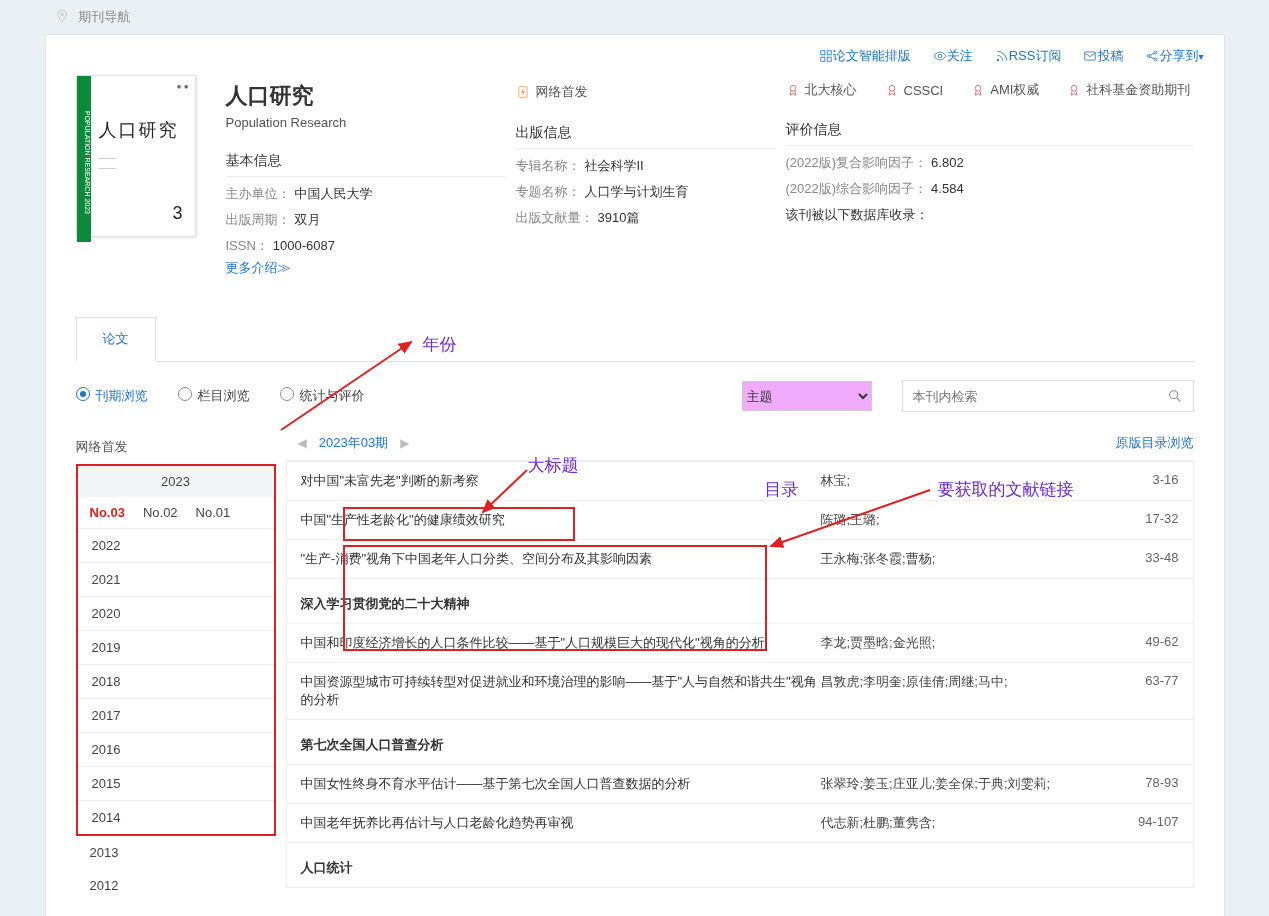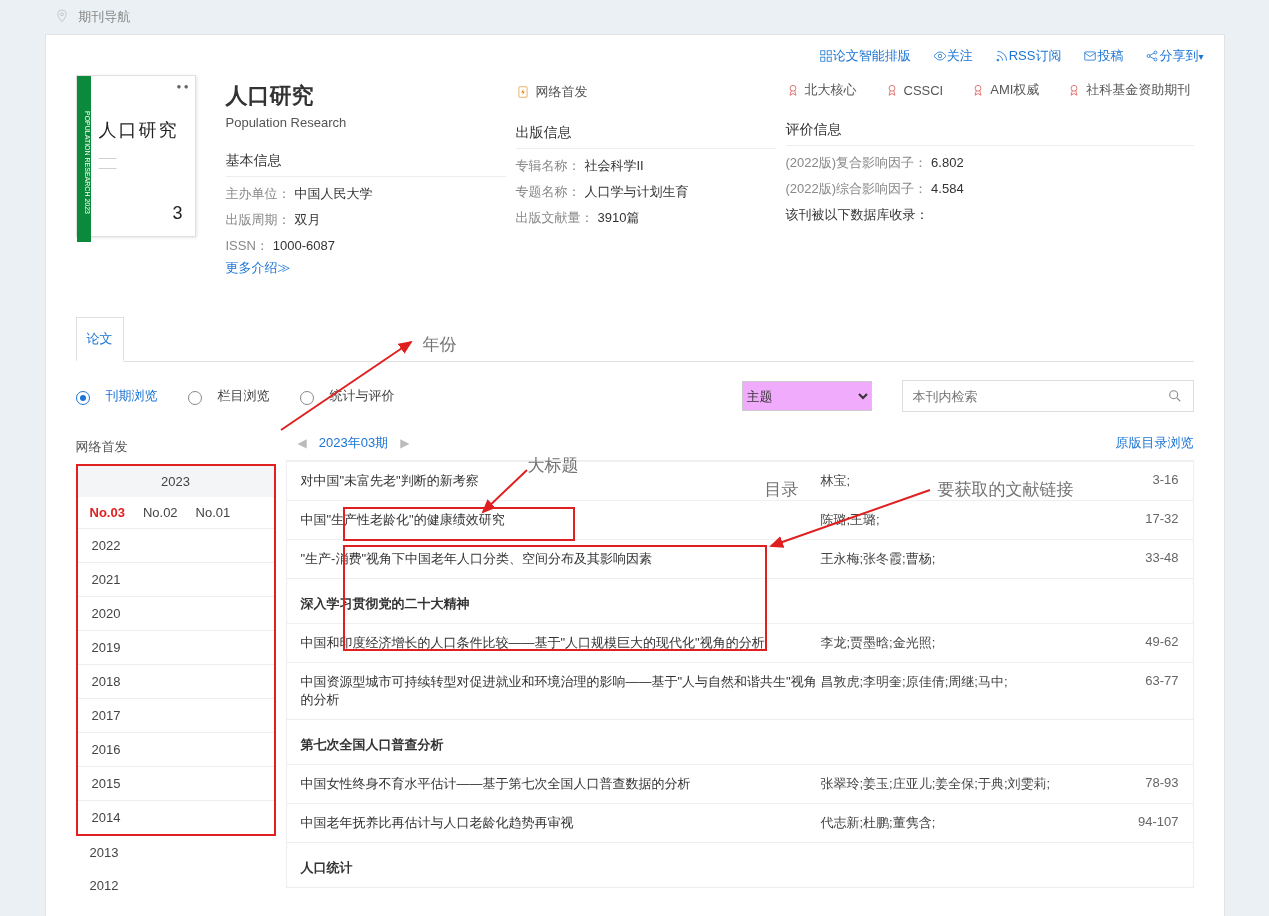--- a/index.html
+++ b/index.html
@@ -26,24 +26,24 @@
 .net-first{color:#555;font-size:13px;display:inline-flex;align-items:center;gap:6px}
 .net-first svg{stroke:#e27a00;fill:none}
 .badges{display:flex;flex-wrap:wrap;gap:28px;align-items:center}
 .badge{color:#555;font-size:13px;display:inline-flex;align-items:center;gap:5px}
 .badge svg{stroke:#d9534f;fill:none;stroke-width:1.3}
 .section-title{font-size:14px;color:#333;margin:22px 0 4px;border-bottom:1px solid #eee;padding-bottom:6px}
 .kv{font-size:13px;color:#333;line-height:2}
 .kv .k{color:#888;margin-right:4px}
 .more{color:#1b74d4;font-size:13px}
 .tabs{display:flex;border-bottom:1px solid #e0e0e0;margin:28px 30px 0}
-.tab{padding:12px 10px;border:1px solid transparent;border-bottom:none;color:#444;cursor:pointer}
+.tab{padding:12px 26px;border:1px solid transparent;border-bottom:none;color:#444;cursor:pointer}
 .tab.active{border-color:#e0e0e0;border-bottom:2px solid #fff;margin-bottom:-1px;color:#1b74d4}
 .subbar{display:flex;align-items:center;padding:18px 30px;gap:30px}
-.radio{display:inline-flex;align-items:flex-end;gap:16px;color:#444;cursor:pointer}
+.radio{display:inline-flex;align-items:flex-start;gap:6px;color:#444;cursor:pointer}
 .radio .dot{width:12px;height:12px;border:1px solid #888;border-radius:50%;display:inline-flex;align-items:center;justify-content:center}
 .radio.sel{color:#1b74d4}
 .radio.sel .dot{border-color:#1b74d4}
 .radio.sel .dot::after{content:"";width:6px;height:6px;background:#1b74d4;border-radius:50%}
 .subbar .spacer{flex:1}
 select{height:30px;border:1px solid #ccc;width:130px;font-size:13px;color:#333;background:#f0abfc}
 .search{display:flex;align-items:center;border:1px solid #ddd;width:290px;height:30px}
 .search input{border:none;outline:none;flex:1;padding:0 10px;font-size:13px}
 .search .btn{width:36px;display:flex;align-items:center;justify-content:center;cursor:pointer}
 .body{display:flex;padding:0 30px;gap:10px}
@@ -62,21 +62,21 @@
 .issuehdr .cur{color:#1b74d4;font-weight:500}
 .issuehdr .r{margin-left:auto;color:#1b74d4;cursor:pointer}
 .content{border:1px solid #eee}
 .sect{font-weight:700;padding:16px 14px 10px;border-top:1px solid #eee}
 .sect.first{border-top:none}
 .row{display:flex;padding:10px 14px;font-size:13px;color:#333;border-top:1px solid #f0f0f0}
 .row .t{flex:0 0 520px}
 .row .a{flex:1;color:#444}
 .row .p{flex:0 0 70px;text-align:right;color:#666}
 .row .t span{cursor:pointer}
-.anno{position:absolute;color:#737373;font-size:17px;pointer-events:none}
+.anno{position:absolute;color:#6d28d9;font-size:17px;pointer-events:none}
 .anno-arrow{position:absolute;pointer-events:none}
 .redbox{position:absolute;border:2px solid #e02020;pointer-events:none}
 .container{position:relative}
 </style>
 </head>
 <body>
 
 <div class="page container">
   <div class="breadcrumb">
     <svg width="14" height="14" viewBox="0 0 24 24">

